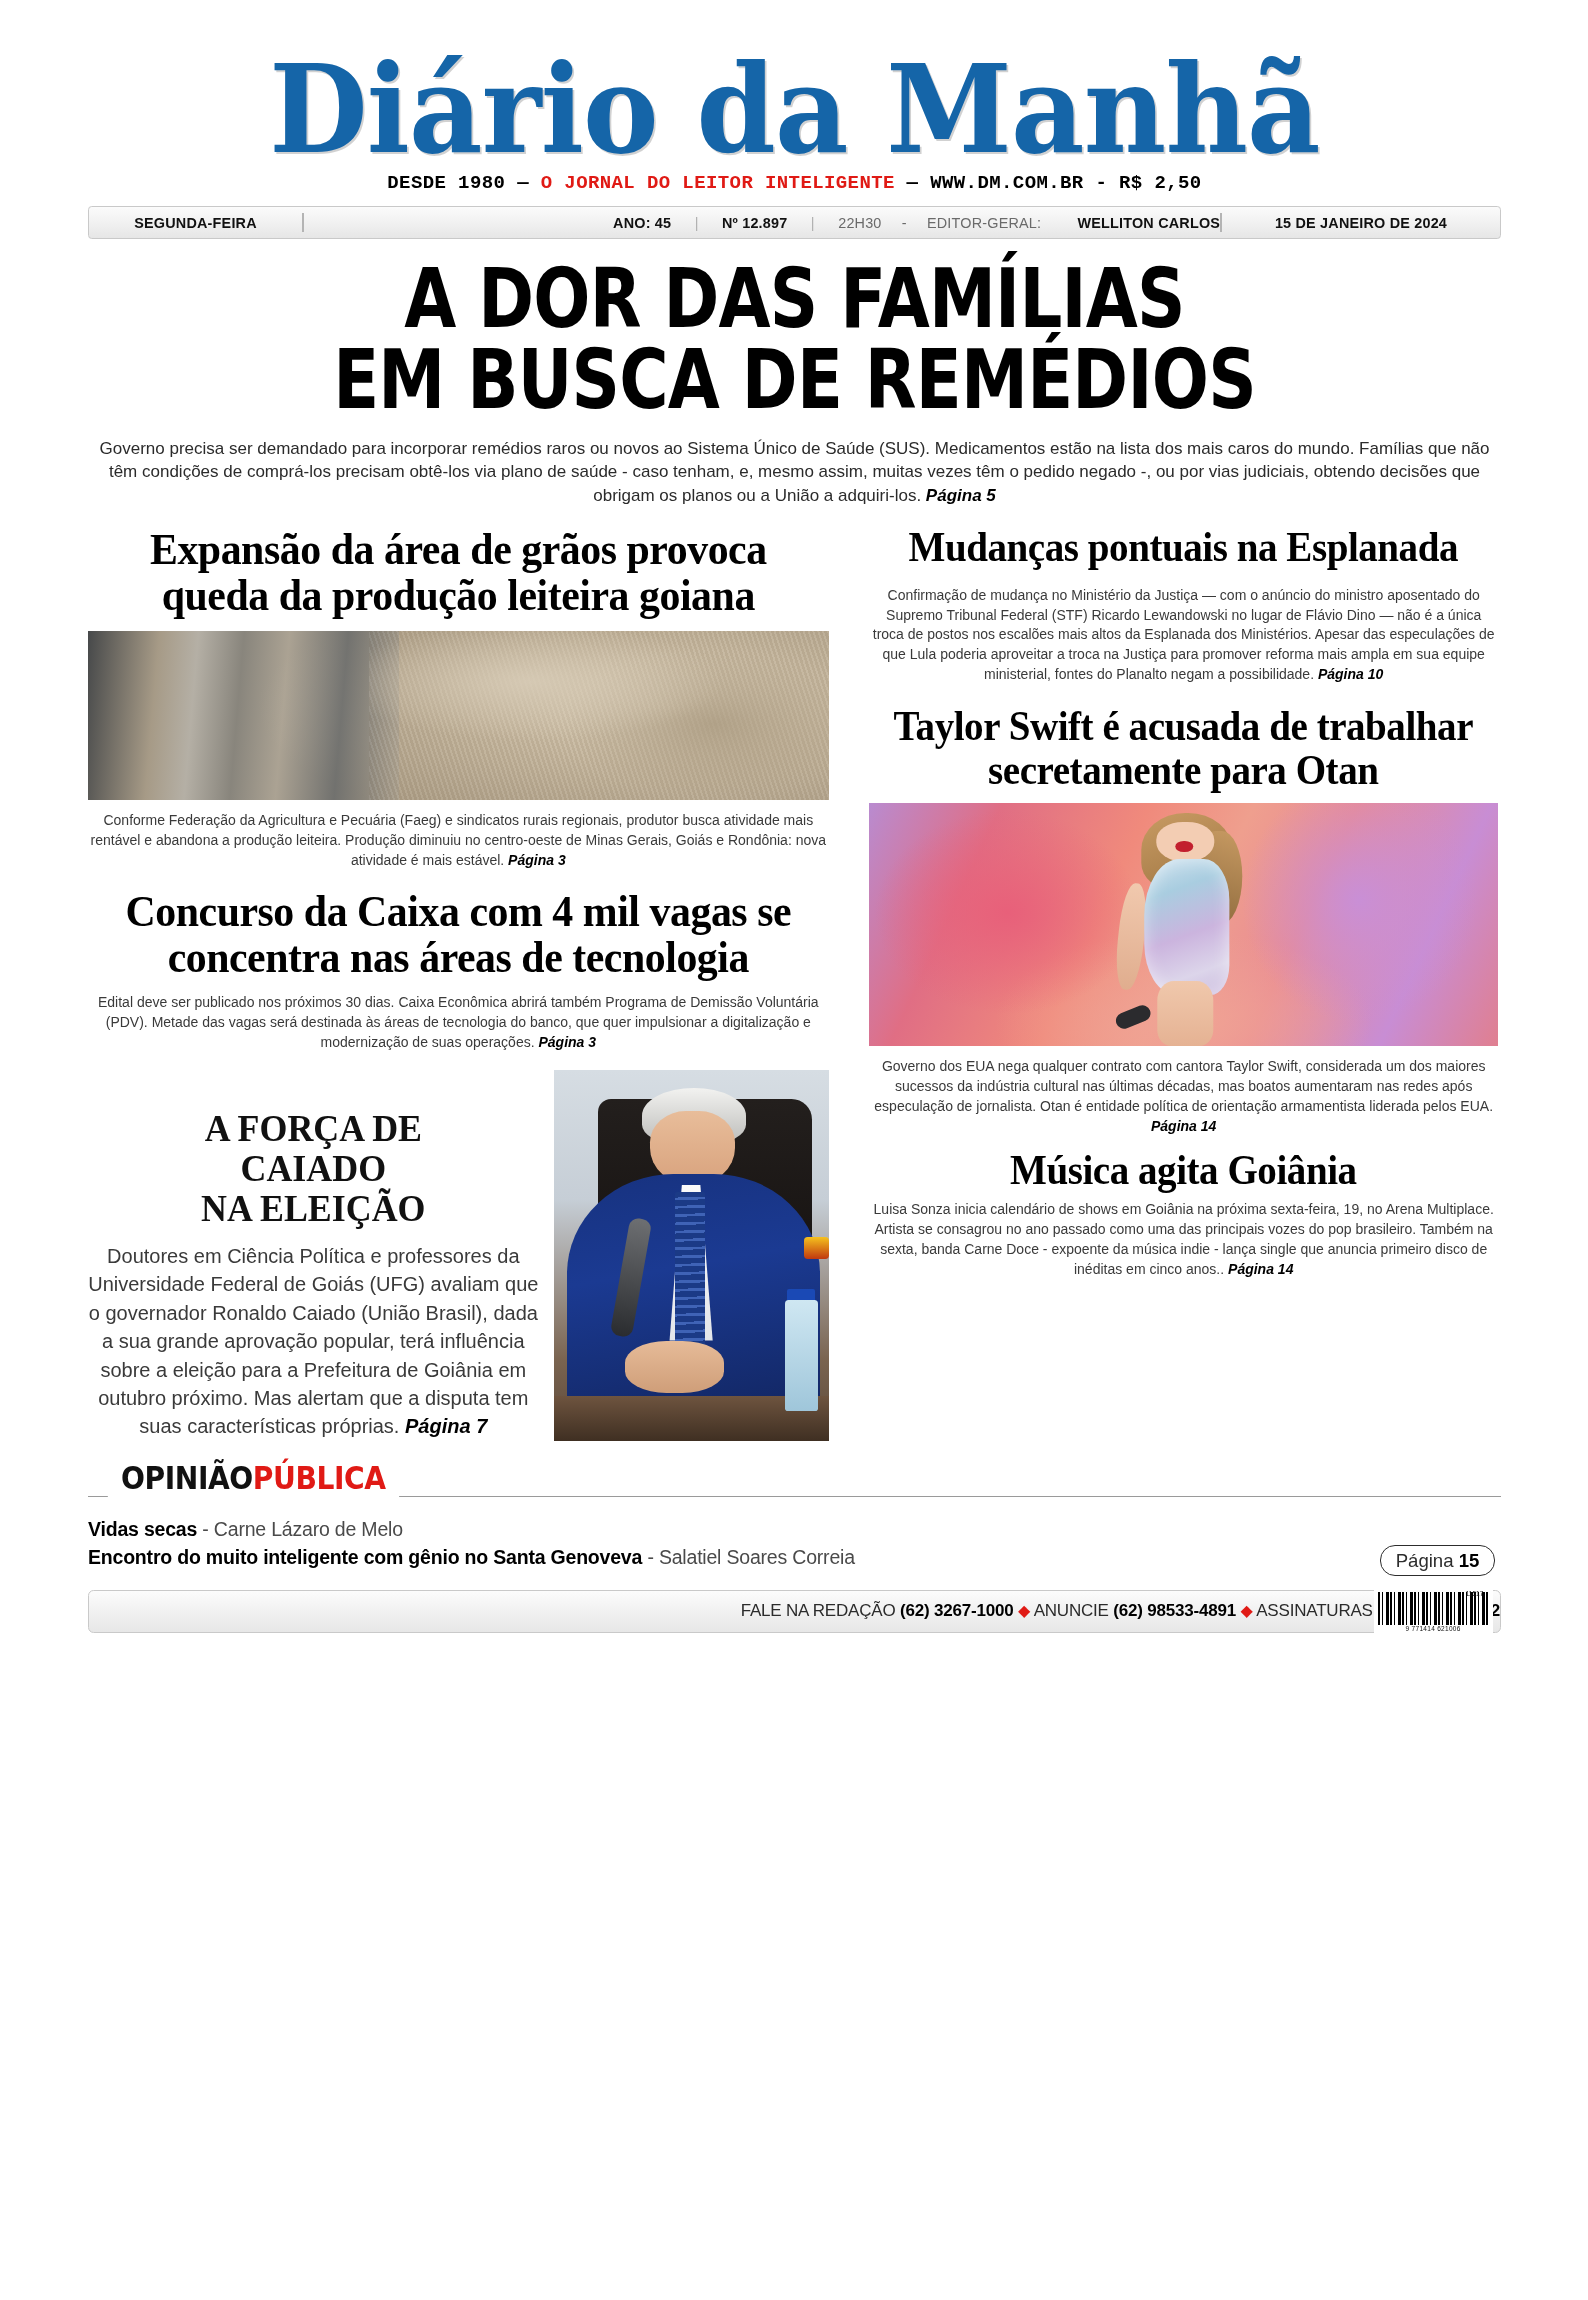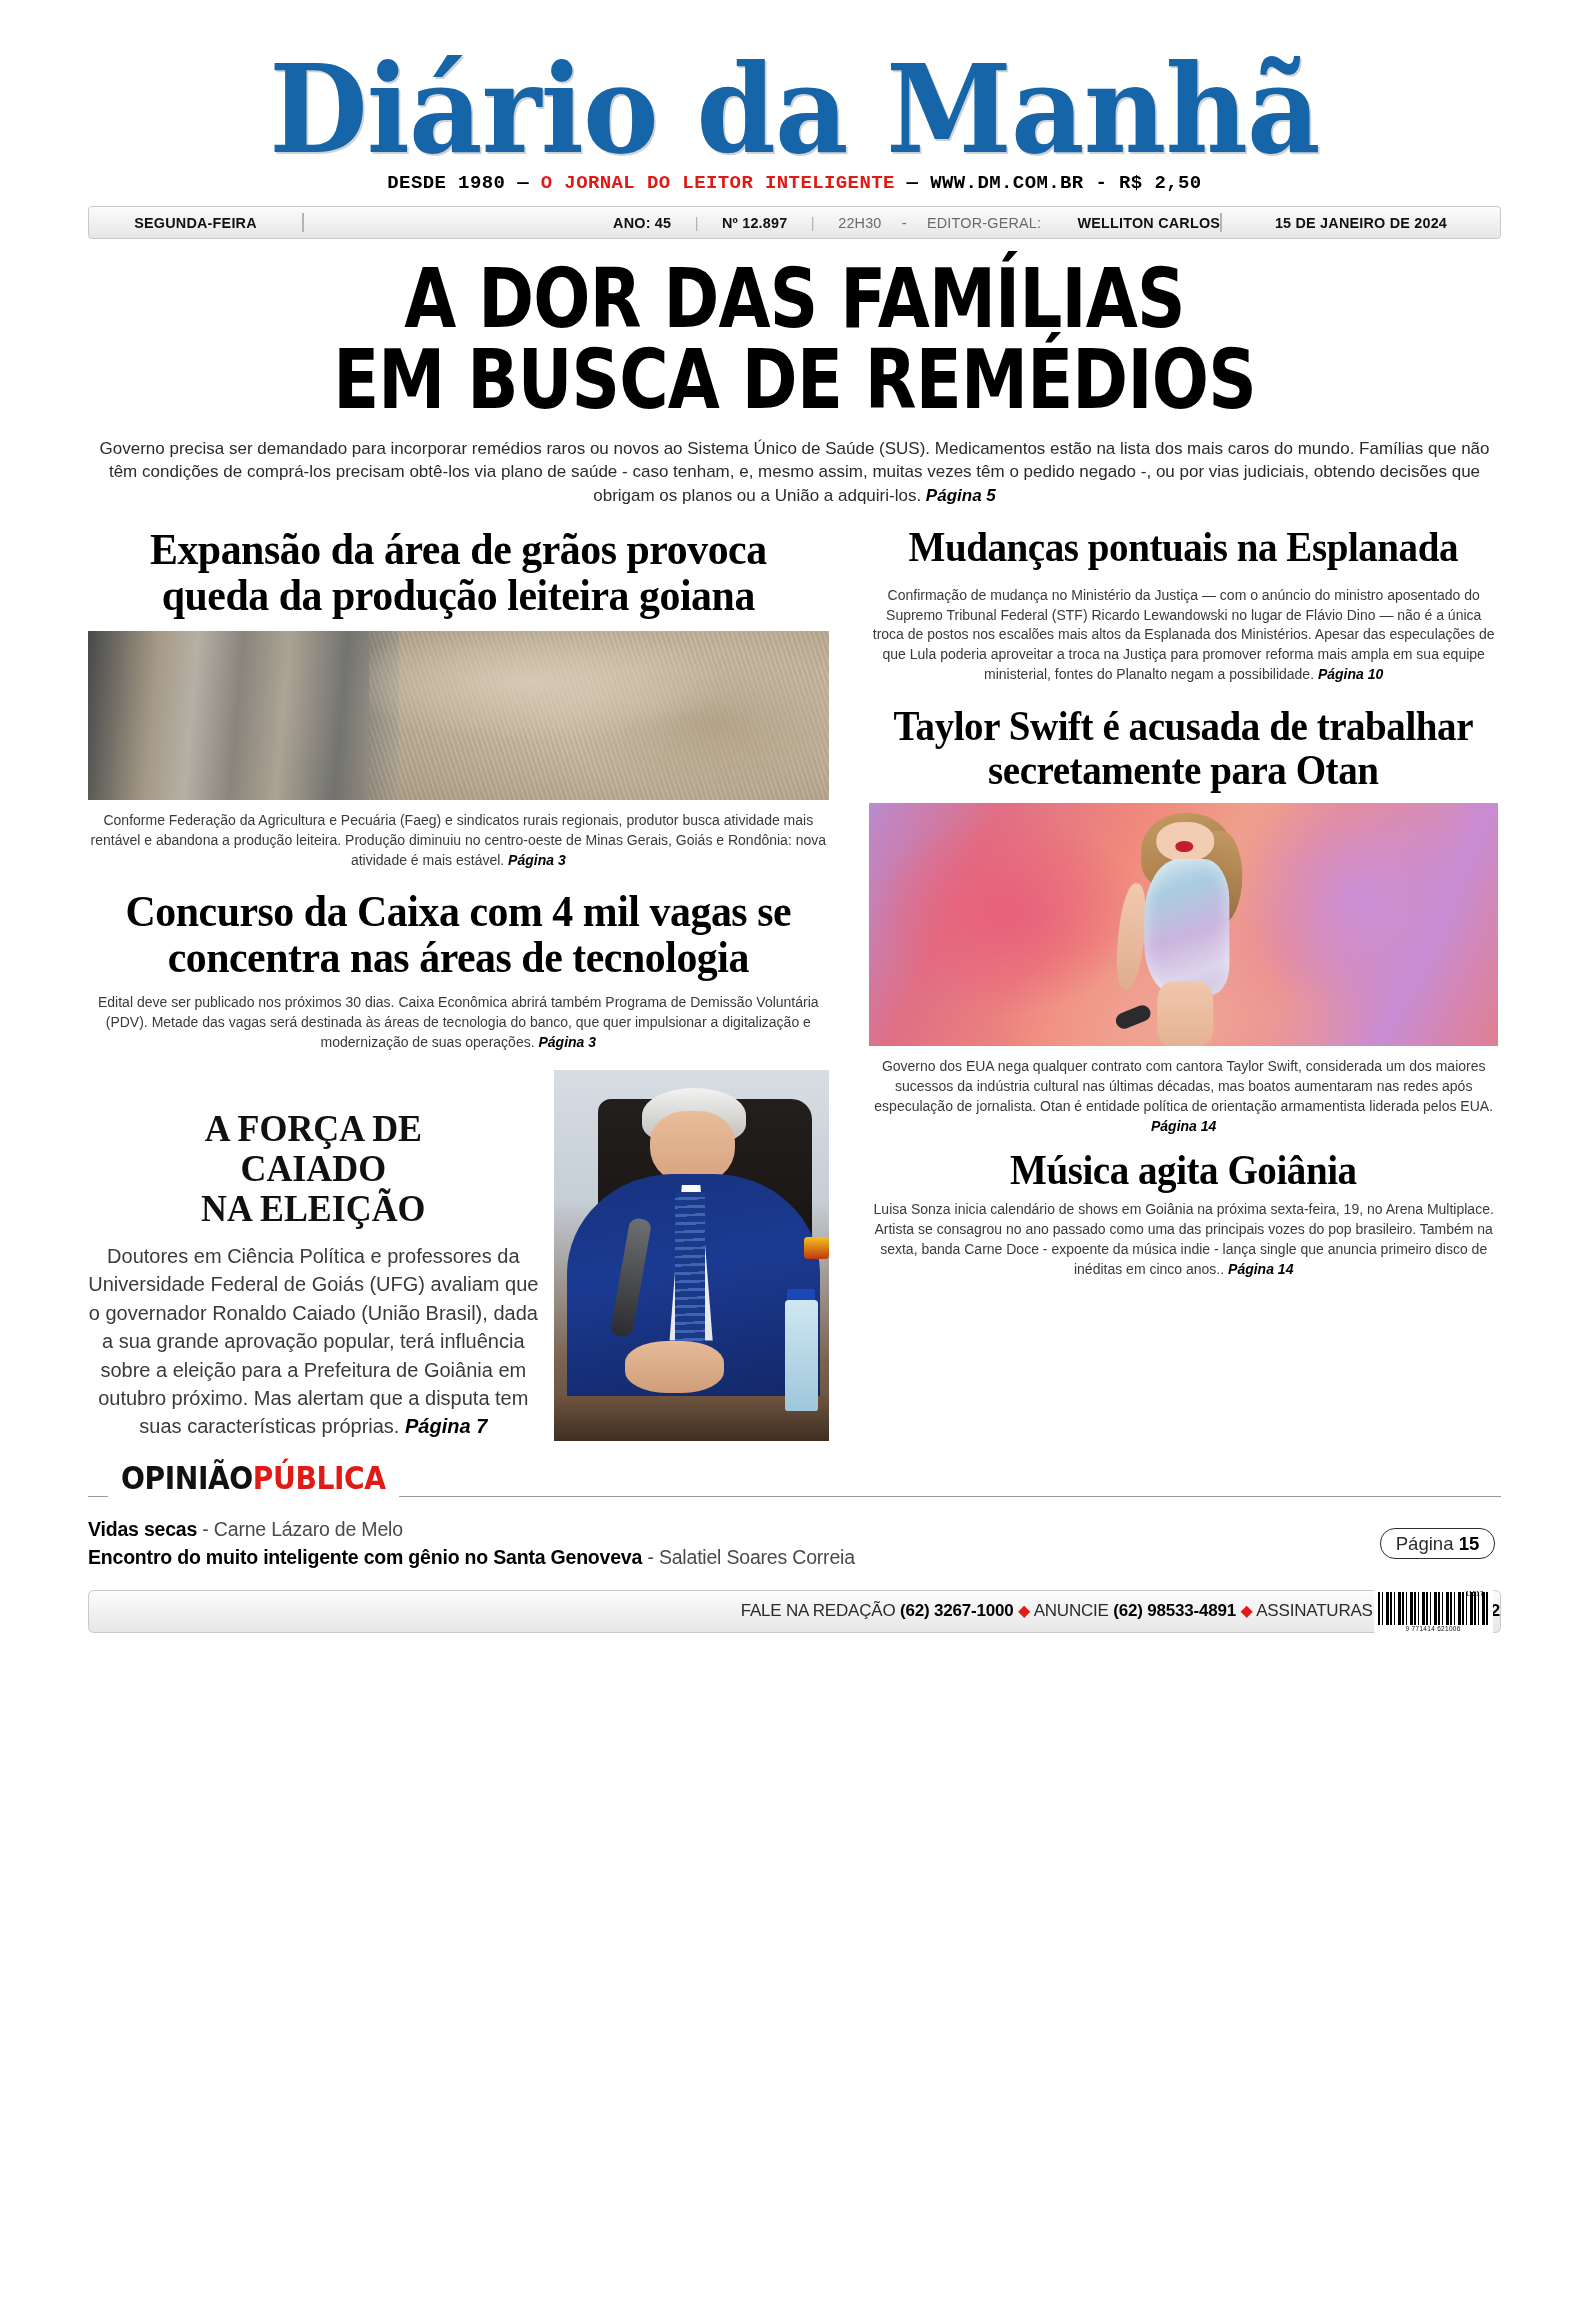--- a/index.html
+++ b/index.html
@@ -208,21 +208,21 @@
   .op-title {
     position: relative; display: inline-block; background:#fff; padding: 0 15px;
     font-family:"DejaVu Sans", sans-serif; font-weight: bold; font-size: 32px;
     letter-spacing:-0.5px; transform: scaleX(0.88); z-index:2;
   }
   .op-title .pb { color: #E01A15; }
   .op-lines { margin-top: 18.6px; position: relative; }
   .op-line { font-size: 19.5px; line-height: 1.42; color:#4a4a4a; letter-spacing:-0.2px; }
   .op-line b { color:#000; font-weight:bold; }
   .op-page {
-    position:absolute; right: 5.6px; top: 12px;
+    position:absolute; right: 5.6px; top: 29px;
     border:1.9px solid #2d2d2d; border-radius: 15px; padding: 3.7px 15px;
     font-size: 18.6px; color:#2d2d2d; background:#fff;
   }
   .op-page b { color:#000; }
 
   
   .footer {
     margin-top: 18.6px;
     height: 43px;
     border:0.9px solid #c9c9c9; border-radius:5.6px;

